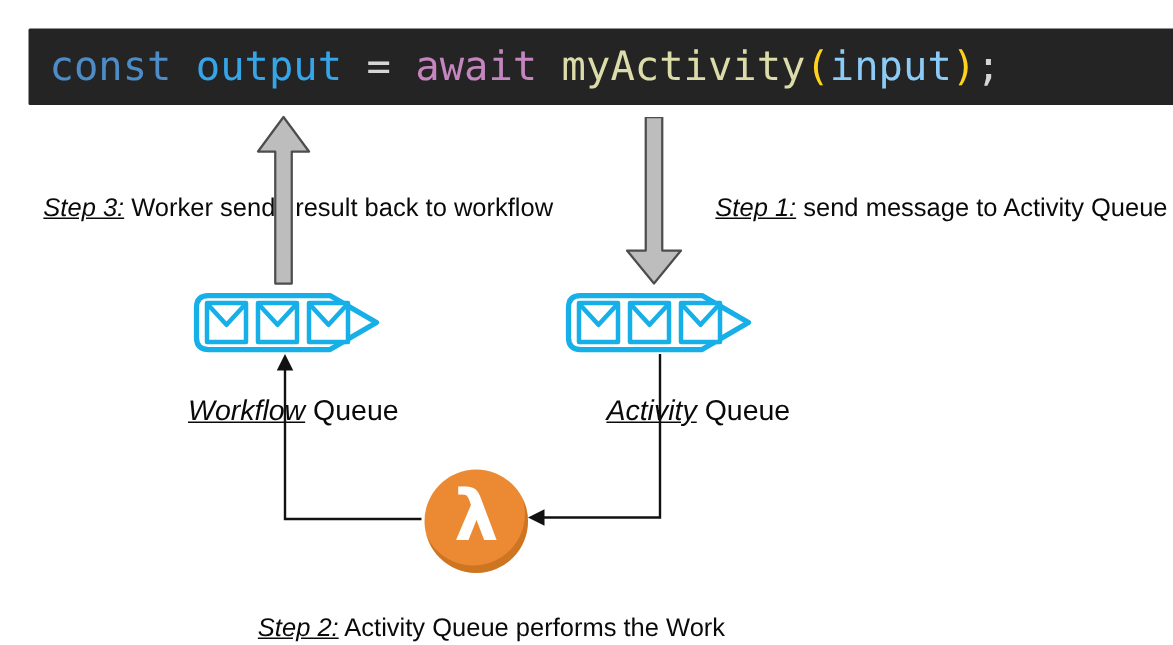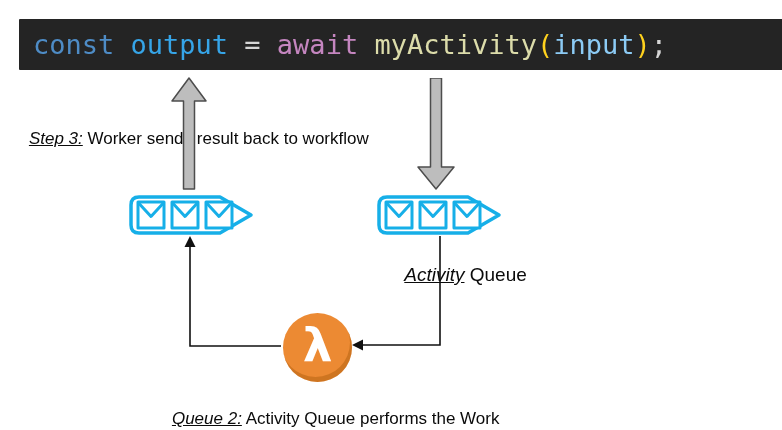--- a/index.html
+++ b/index.html
@@ -41,20 +41,23 @@
 <div id="canvas">
 
   <div class="code-block" style="background-color: rgb(36, 36, 36);">
     <span style="color: rgb(78, 140, 198);">const </span><span style="color: rgb(54, 165, 232);">output </span><span style="color: rgb(214, 214, 214);">= </span><span style="color: rgb(197, 134, 192);">await </span><span style="color: rgb(220, 220, 170);">myActivity</span><span style="color: rgb(255, 210, 30);">(</span><span style="color: rgb(140, 203, 245);">input</span><span style="color: rgb(255, 210, 30);">)</span><span style="color: rgb(214, 214, 214);">;</span>
   </div>
 
   <div class="step-label" style="left:10px;top:109px;">
     <span class="u">Step 3:</span><span> Worker sends result back to workflow</span>
   </div>
 
+  <div class="step-label" style="left:458px;top:109px;">
+    <span class="u">Step 1:</span><span> send message to Activity Queue</span>
+  </div>
 
   <svg class="abs" style="left: 170px; top: 77px; color: rgb(189, 189, 189);" width="38" height="113" viewBox="0 0 38 113">
     <polygon points="19,1 36,24 24.5,24 24.5,112 13.5,112 13.5,24 2,24" fill="currentColor" stroke="#4D4D4D" stroke-width="1.5" stroke-linejoin="round"></polygon>
   </svg>
 
   <svg class="abs" style="left: 417px; top: 78px; color: rgb(189, 189, 189);" width="38" height="112" viewBox="0 0 38 112">
     <polygon points="13.5,0 24.5,0 24.5,89 37,89 19,111 1,89 13.5,89" fill="currentColor" stroke="#4D4D4D" stroke-width="1.5" stroke-linejoin="round"></polygon>
   </svg>
 
   <svg class="abs" style="left: 128px; top: 194px; color: rgb(22, 175, 232);" width="126" height="42" viewBox="0 0 126 42">
@@ -74,34 +77,37 @@
     <g fill="#ffffff" stroke="currentColor" stroke-width="3" stroke-linejoin="round" stroke-linecap="round">
       <rect x="10" y="8" width="26" height="26"></rect>
         <path d="M11.5,10 L23,22.5 L34.5,10" fill="none"></path>
       <rect x="44" y="8" width="26" height="26"></rect>
         <path d="M45.5,10 L57,22.5 L68.5,10" fill="none"></path>
       <rect x="78" y="8" width="26" height="26"></rect>
         <path d="M79.5,10 L91,22.5 L102.5,10" fill="none"></path>
     </g>
   </svg>
 
+  <div class="queue-label" style="left:103px;top:242px;">
+    <span class="u">Workflow</span><span> Queue</span>
+  </div>
   <div class="queue-label" style="left:373px;top:242px;">
     <span class="u">Activity</span><span> Queue</span>
   </div>
 
   <svg class="abs nopointer" style="left: 0px; top: 0px; color: rgb(17, 17, 17);" width="782" height="430" viewBox="0 0 782 430">
 
     <path d="M440,236 L440,345 L362,345" fill="none" stroke="currentColor" stroke-width="1.6"></path>
     <polygon points="352,345 363,339.5 363,350.5" fill="currentColor"></polygon>
 
     <path d="M281,346 L190,346 L190,244" fill="none" stroke="currentColor" stroke-width="1.6"></path>
     <polygon points="190,236 184.5,247 195.5,247" fill="currentColor"></polygon>
   </svg>
 
   <div class="lambda" style="background-color: rgb(236, 138, 51);">
     <span class="glyph">λ</span>
   </div>
 
   <div class="step-label" style="left:153px;top:389px;">
-    <span class="u">Queue 2:</span><span> Activity Queue performs the Work</span>
+    <span class="u">Step 2:</span><span> Activity Queue performs the Work</span>
   </div>
 
 </div>
 
 </body></html>

